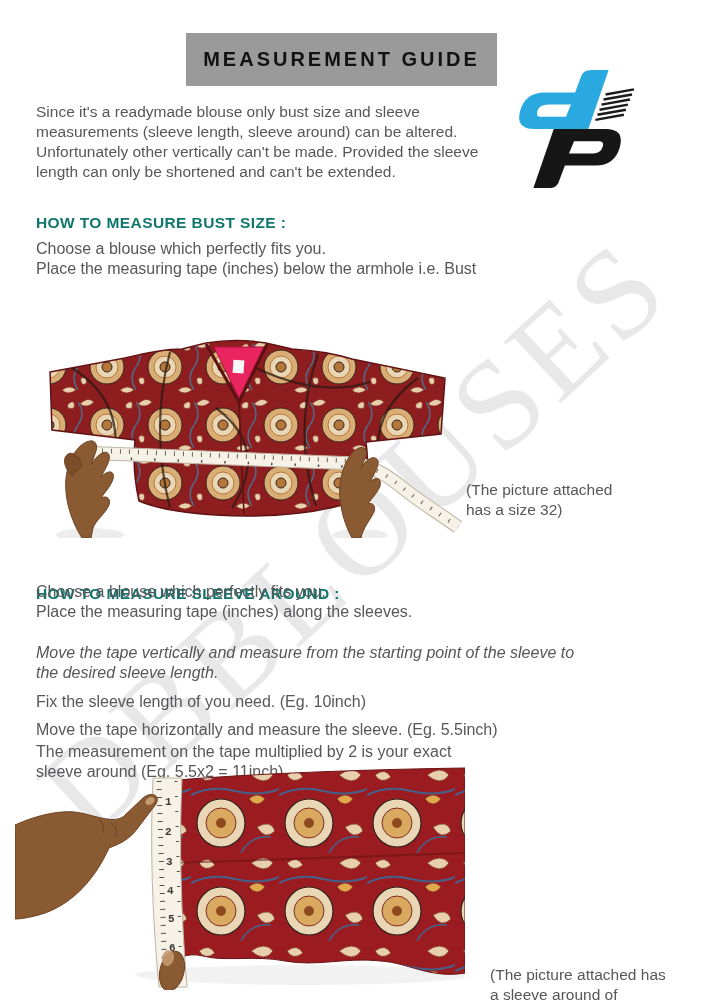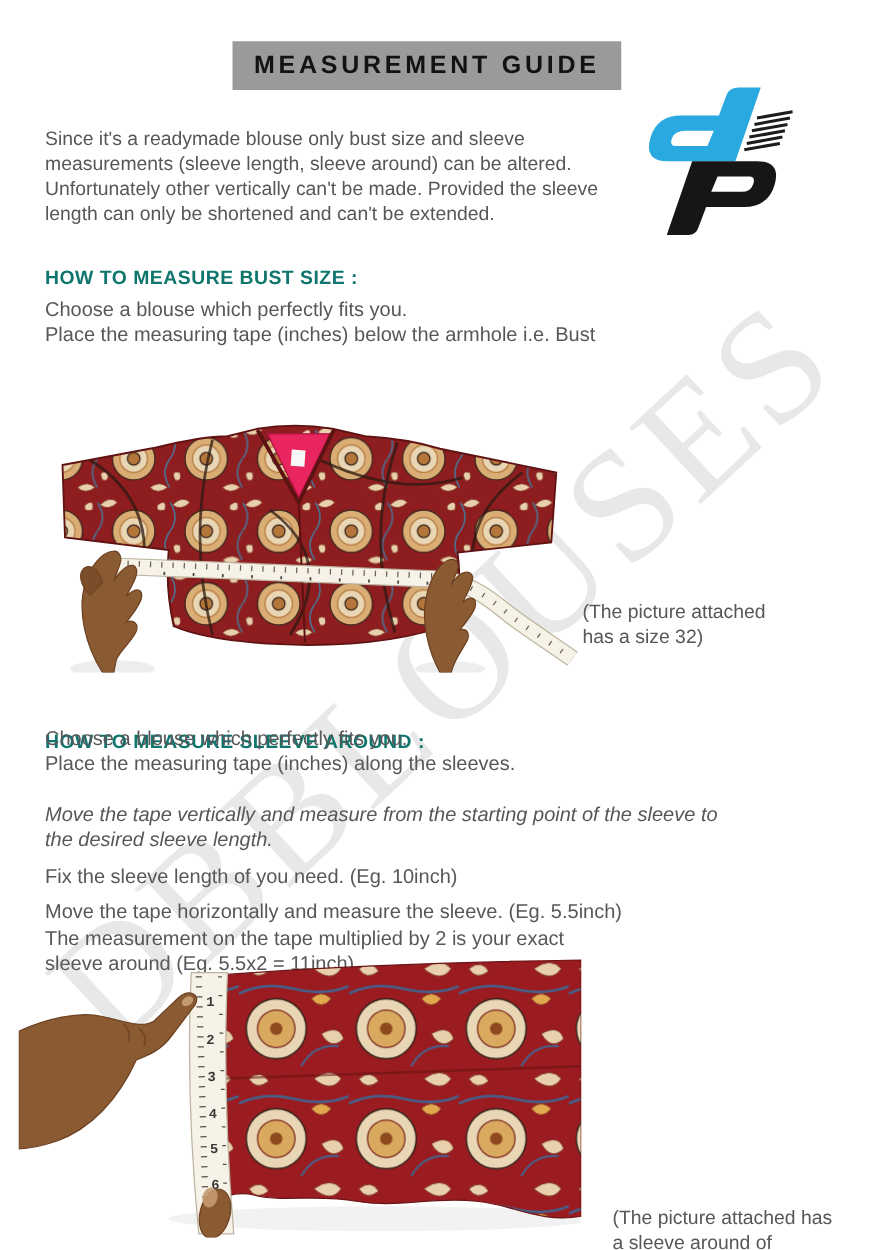--- a/index.html
+++ b/index.html
@@ -1,21 +1,21 @@
 <!DOCTYPE html>
 <html><head>
 <meta charset="utf-8">
 <style>
   html,body{margin:0;padding:0;background:#ffffff;}
   .page{position:relative;width:707px;height:1000px;background:#ffffff;overflow:hidden;
         font-family:"Liberation Sans","DejaVu Sans",sans-serif;color:#57575a;}
   .watermark{position:absolute;left:50%;top:538px;transform:translate(-50%,-50%) rotate(-43deg);
         font-family:"Liberation Serif","DejaVu Serif",serif;font-size:128px;letter-spacing:6px;
         color:rgba(100,100,100,0.15);white-space:nowrap;z-index:0;}
-  .titlebar{position:absolute;left:186px;top:33px;width:311px;height:39px;background:#9a9a9a;
+  .titlebar{position:absolute;left:186px;top:33px;width:311px;height:53px;background:#9a9a9a;
         display:flex;align-items:center;justify-content:center;z-index:1;}
   .titlebar span{font-size:20px;font-weight:bold;letter-spacing:3px;color:#121212;}
   .logo{position:absolute;left:503px;top:68px;width:134px;height:122px;z-index:1;}
   .intro{position:absolute;left:36px;top:102px;width:452px;margin:0;font-size:15.5px;line-height:20px;z-index:1;}
   .h{position:absolute;margin:0;font-size:15.5px;font-weight:bold;color:#0f766e;letter-spacing:0.4px;z-index:1;}
   .h-bust{left:36px;top:214px;}
   .h-sleeve{left:36px;top:557px;margin-top:28px;}
   .steps{position:absolute;z-index:1;font-size:16px;line-height:20px;}
   .steps p{margin:0;}
   .steps-bust{left:36px;top:239px;width:442px;}

